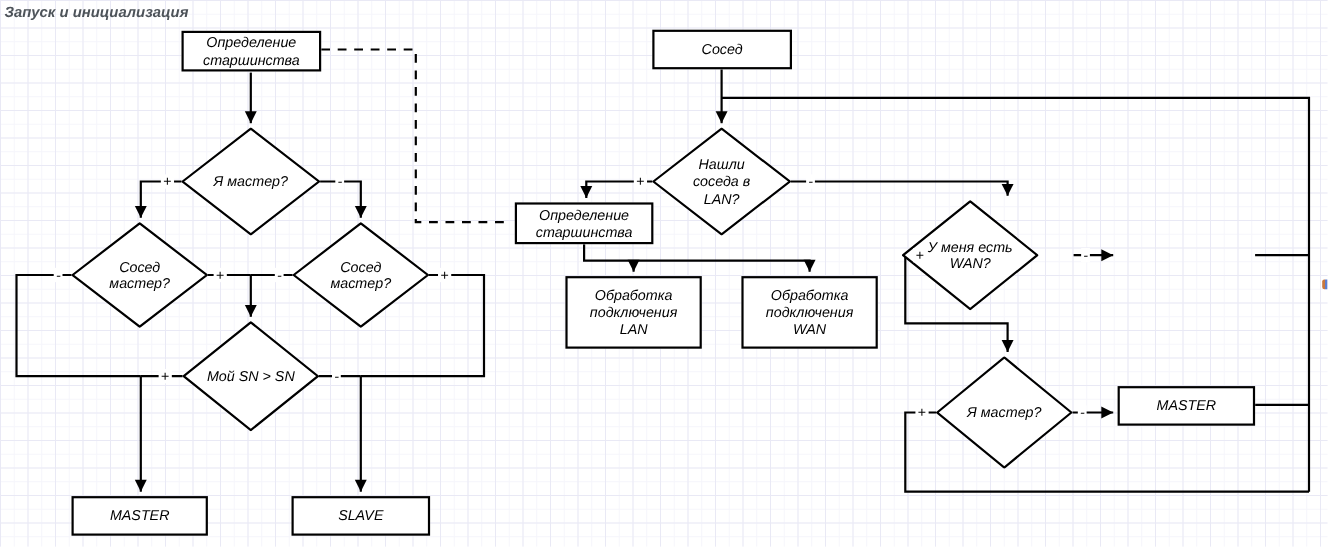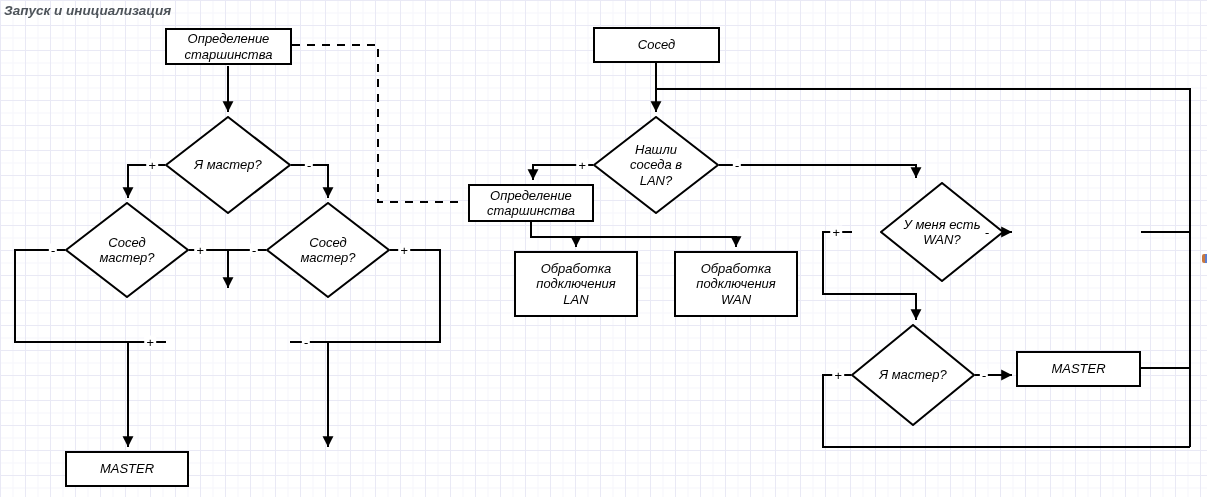--- a/index.html
+++ b/index.html
@@ -89,20 +89,23 @@
     <path class="edge" d="M851 375 H823 V447 H1190"></path>
   </svg>
 
   <div class="node box" style="left:165px;top:28px;width:127px;height:37px;">
     <span class="nlabel">Определение
 старшинства</span>
   </div>
   <div class="node box" style="left:65px;top:451px;width:124px;height:36px;">
     <span class="nlabel">MASTER</span>
   </div>
+  <div class="node box" style="left:265px;top:451px;width:126px;height:36px;">
+    <span class="nlabel">SLAVE</span>
+  </div>
   <div class="node box" style="left:593px;top:27px;width:127px;height:36px;">
     <span class="nlabel">Сосед</span>
   </div>
   <div class="node box" style="left:468px;top:184px;width:126px;height:38px;">
     <span class="nlabel">Определение
 старшинства</span>
   </div>
   <div class="node box" style="left:514px;top:251px;width:124px;height:66px;">
     <span class="nlabel">Обработка
 подключения
@@ -130,29 +133,35 @@
     <span class="nlabel">Сосед
 мастер?</span>
   </div>
   <div class="node diamond" style="left:266px;top:202px;width:124px;height:96px;">
     <svg width="124" height="96">
         <polygon points="1,48 62,1 123,48 62,95" fill="#fff" stroke="#000" stroke-width="2"></polygon>
       </svg>
     <span class="nlabel">Сосед
 мастер?</span>
   </div>
+  <div class="node diamond" style="left:166px;top:292px;width:124px;height:100px;">
+    <svg width="124" height="100">
+        <polygon points="1,50 62,1 123,50 62,99" fill="#fff" stroke="#000" stroke-width="2"></polygon>
+      </svg>
+    <span class="nlabel">Мой SN &gt; SN</span>
+  </div>
   <div class="node diamond" style="left:593px;top:116px;width:126px;height:98px;text-align:center;">
     <svg width="126" height="98">
         <polygon points="1,49 63,1 125,49 63,97" fill="#fff" stroke="#000" stroke-width="2"></polygon>
       </svg>
     <span class="nlabel">Нашли
 соседа в
 LAN?</span>
   </div>
-  <div class="node diamond" style="left:880px;top:182px;width:124px;height:100px;">
+  <div class="node diamond" style="left:820px;top:182px;width:124px;height:100px;">
     <svg width="124" height="100">
         <polygon points="1,50 62,1 123,50 62,99" fill="#fff" stroke="#000" stroke-width="2"></polygon>
       </svg>
     <span class="nlabel">У меня есть
 WAN?</span>
   </div>
   <div class="node diamond" style="left:851px;top:324px;width:124px;height:102px;">
     <svg width="124" height="102">
         <polygon points="1,51 62,1 123,51 62,101" fill="#fff" stroke="#000" stroke-width="2"></polygon>
       </svg>

